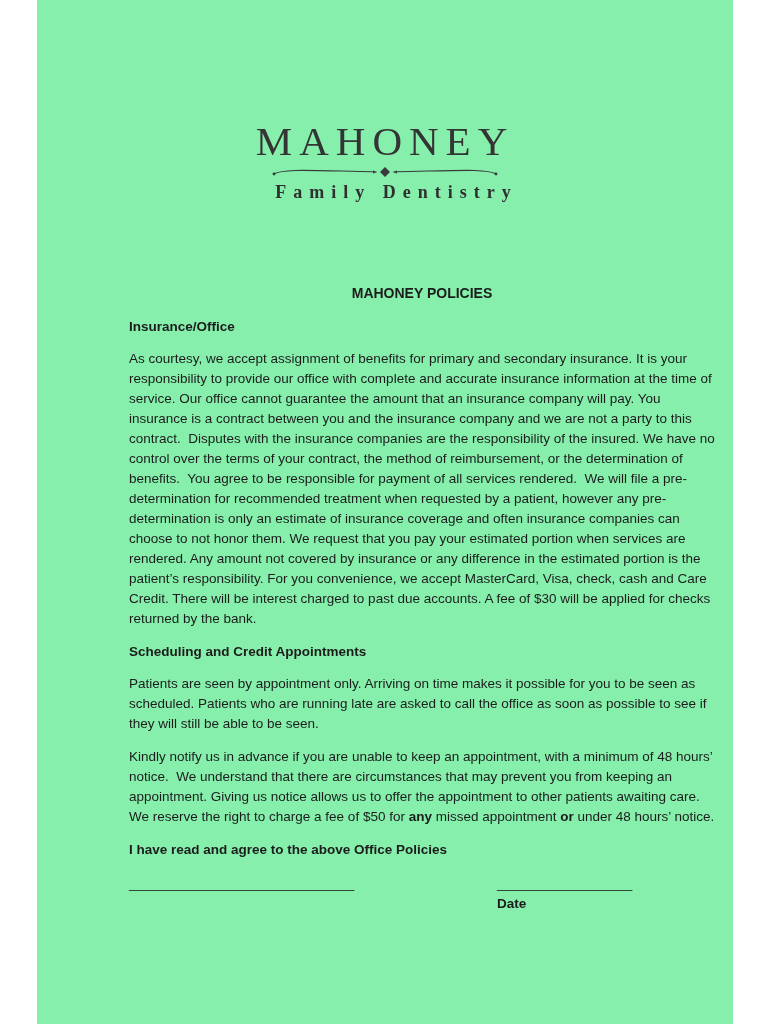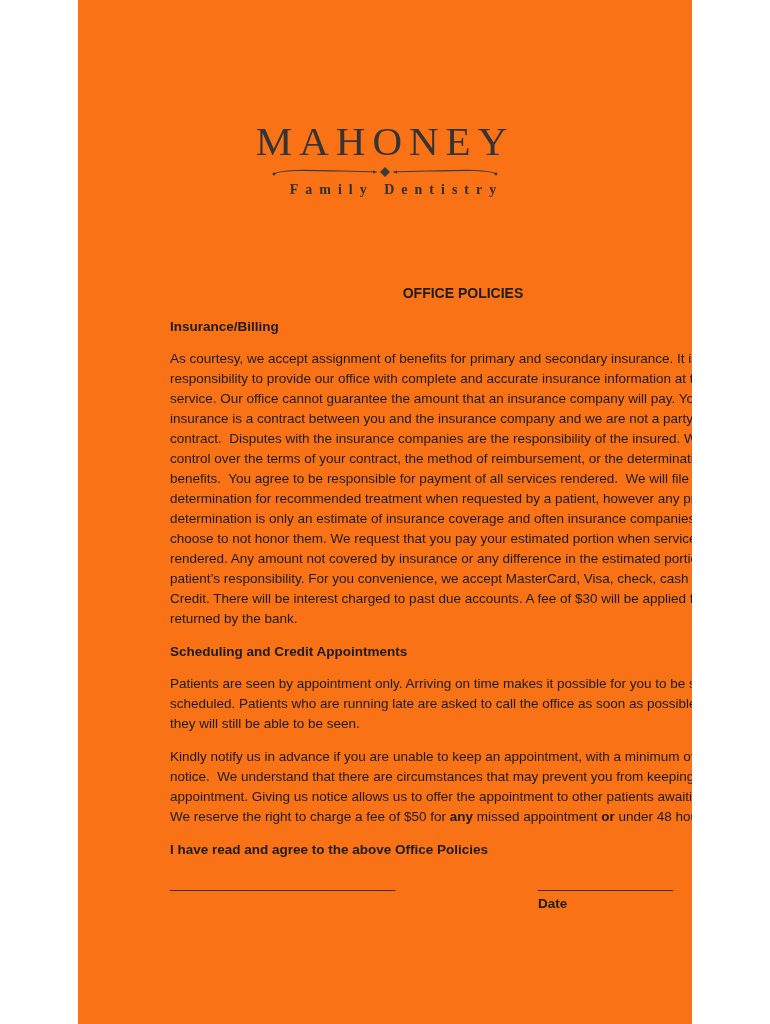--- a/index.html
+++ b/index.html
@@ -1,22 +1,22 @@
 <!DOCTYPE html>
 <html><head>
 <meta charset="utf-8">
 <style>
   * { margin: 0; padding: 0; box-sizing: border-box; }
   html, body { background: #ffffff; }
   .page {
     position: relative;
-    width: 614px;
+    width: 696px;
     height: 1024px;
     margin: 0 auto;
-    background: #f97316;
+    background: #86efac;
     font-family: "Liberation Sans", sans-serif;
     color: #1c1c1c;
     overflow: hidden;
   }
   
   .logo {
     position: absolute;
     top: 120px;
     left: 0;
     width: 100%;
@@ -26,21 +26,21 @@
   .logo-name {
     font-family: "Liberation Serif", serif;
     font-size: 41px;
     font-weight: 500;
     letter-spacing: 7px;
     line-height: 1.05;
   }
   .logo-flourish { margin-top: 2px; line-height: 0; }
   .logo-tagline {
     font-family: "Liberation Serif", serif;
-    font-size: 14px;
+    font-size: 18px;
     font-weight: bold;
     letter-spacing: 7px;
     margin-top: 3px;
     color: #2f2f2f;
     padding-left: 23px;
   }
   
   .content {
     position: absolute;
     top: 283px;
@@ -93,23 +93,23 @@
           <circle cx="5" cy="9" r="1.4"></circle>
           <circle cx="227" cy="9" r="1.4"></circle>
         </g>
       </svg>
     </div>
     <div class="logo-tagline">Family Dentistry</div>
   </div>
 
   <div class="content">
 
-    <h1 class="doc-title">OFFICE POLICIES</h1>
+    <h1 class="doc-title">MAHONEY POLICIES</h1>
 
-    <h2 class="section-heading">Insurance/Billing</h2>
+    <h2 class="section-heading">Insurance/Office</h2>
 
     <p class="para">As courtesy, we accept assignment of benefits for primary and secondary insurance. It is your responsibility to provide our office with complete and accurate insurance information at the time of service. Our office cannot guarantee the amount that an insurance company will pay. You insurance is a contract between you and the insurance company and we are not a party to this contract.  Disputes with the insurance companies are the responsibility of the insured. We have no control over the terms of your contract, the method of reimbursement, or the determination of benefits.  You agree to be responsible for payment of all services rendered.  We will file a pre-determination for recommended treatment when requested by a patient, however any pre-determination is only an estimate of insurance coverage and often insurance companies can choose to not honor them. We request that you pay your estimated portion when services are rendered. Any amount not covered by insurance or any difference in the estimated portion is the patient’s responsibility. For you convenience, we accept MasterCard, Visa, check, cash and Care Credit. There will be interest charged to past due accounts. A fee of $30 will be applied for checks returned by the bank.</p>
 
     <h2 class="section-heading">Scheduling and Credit Appointments</h2>
 
     <p class="para">Patients are seen by appointment only. Arriving on time makes it possible for you to be seen as scheduled. Patients who are running late are asked to call the office as soon as possible to see if they will still be able to be seen.</p>
 
     <p class="para"><span>Kindly notify us in advance if you are unable to keep an appointment, with a minimum of 48 hours’ notice.  We understand that there are circumstances that may prevent you from keeping an appointment. Giving us notice allows us to offer the appointment to other patients awaiting care. We reserve the right to charge a fee of $50 for </span><b>any</b><span> missed appointment </span><b>or</b><span> under 48 hours’ notice.</span></p>
 
     <p class="agreement">I have read and agree to the above Office Policies</p>

